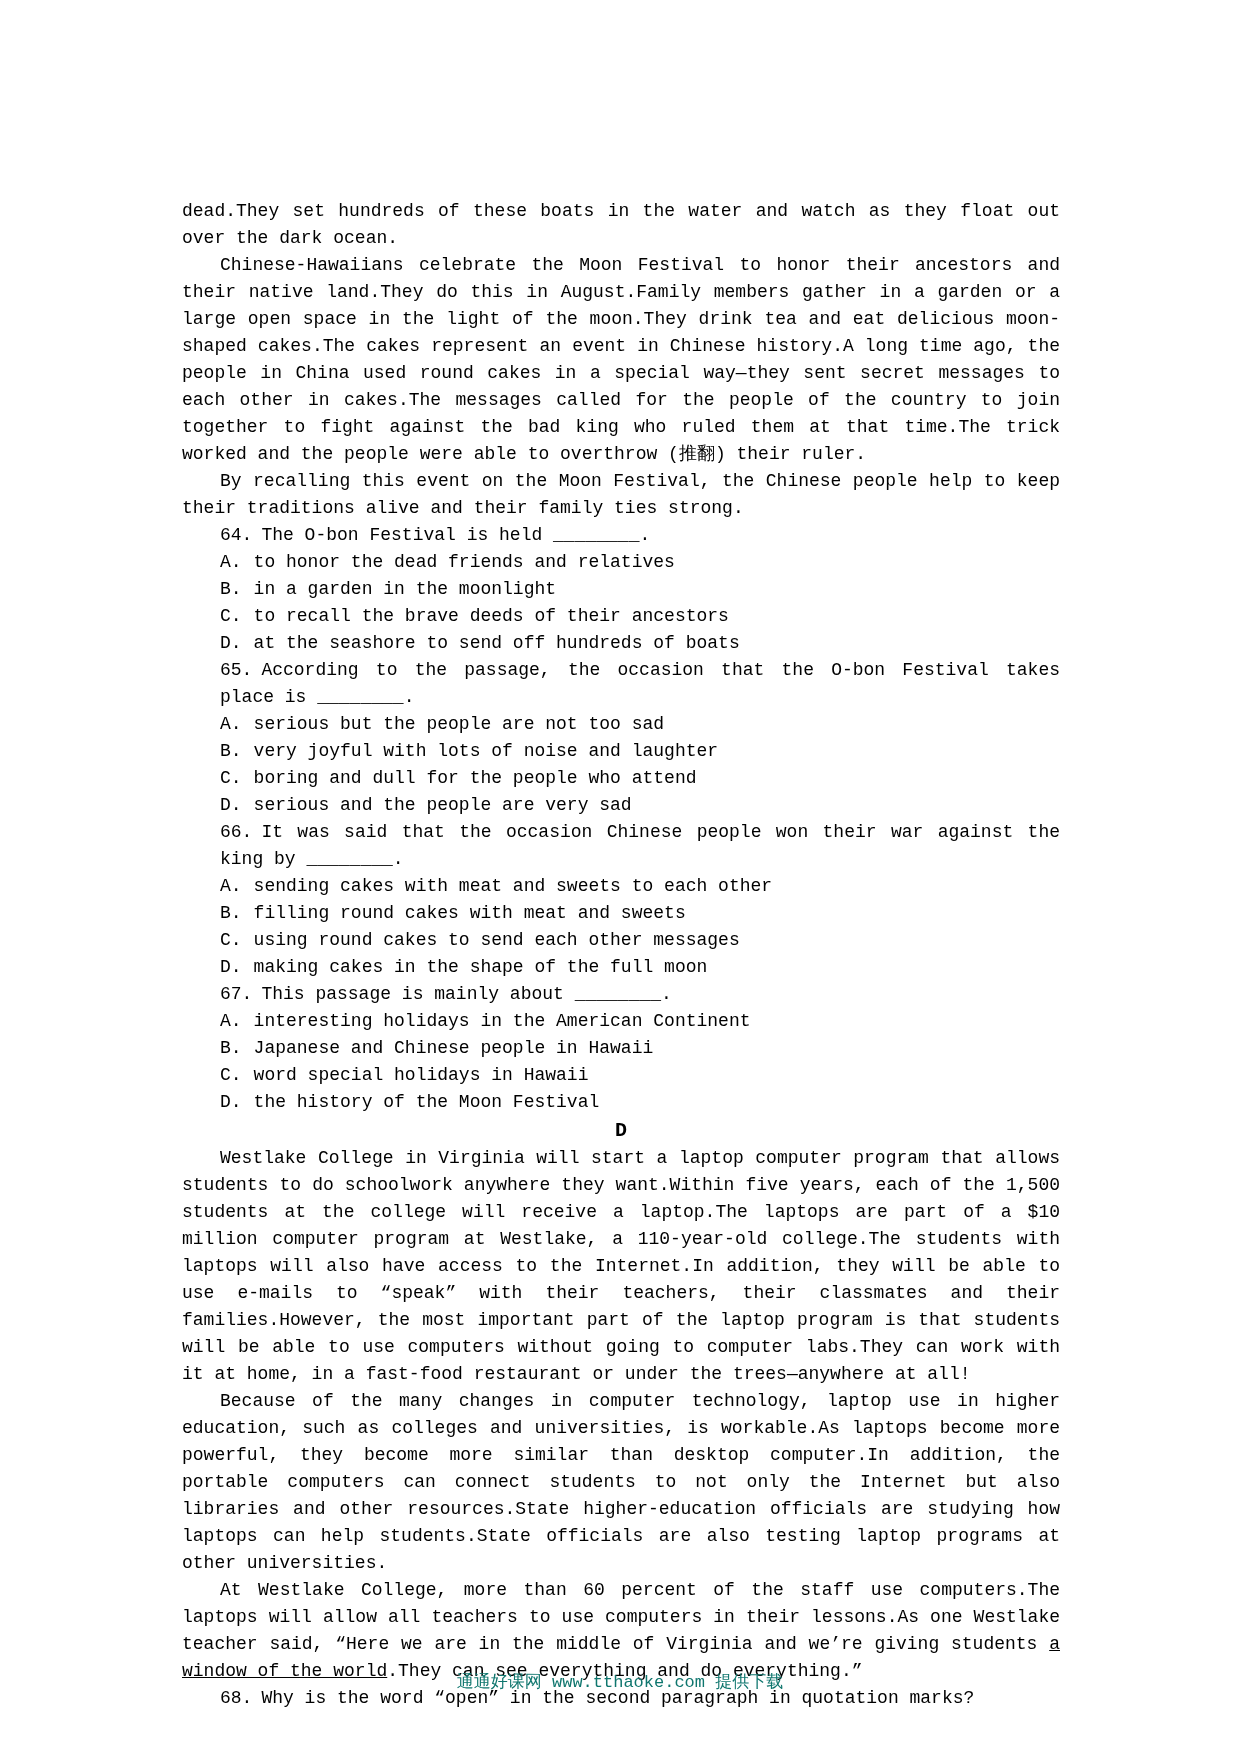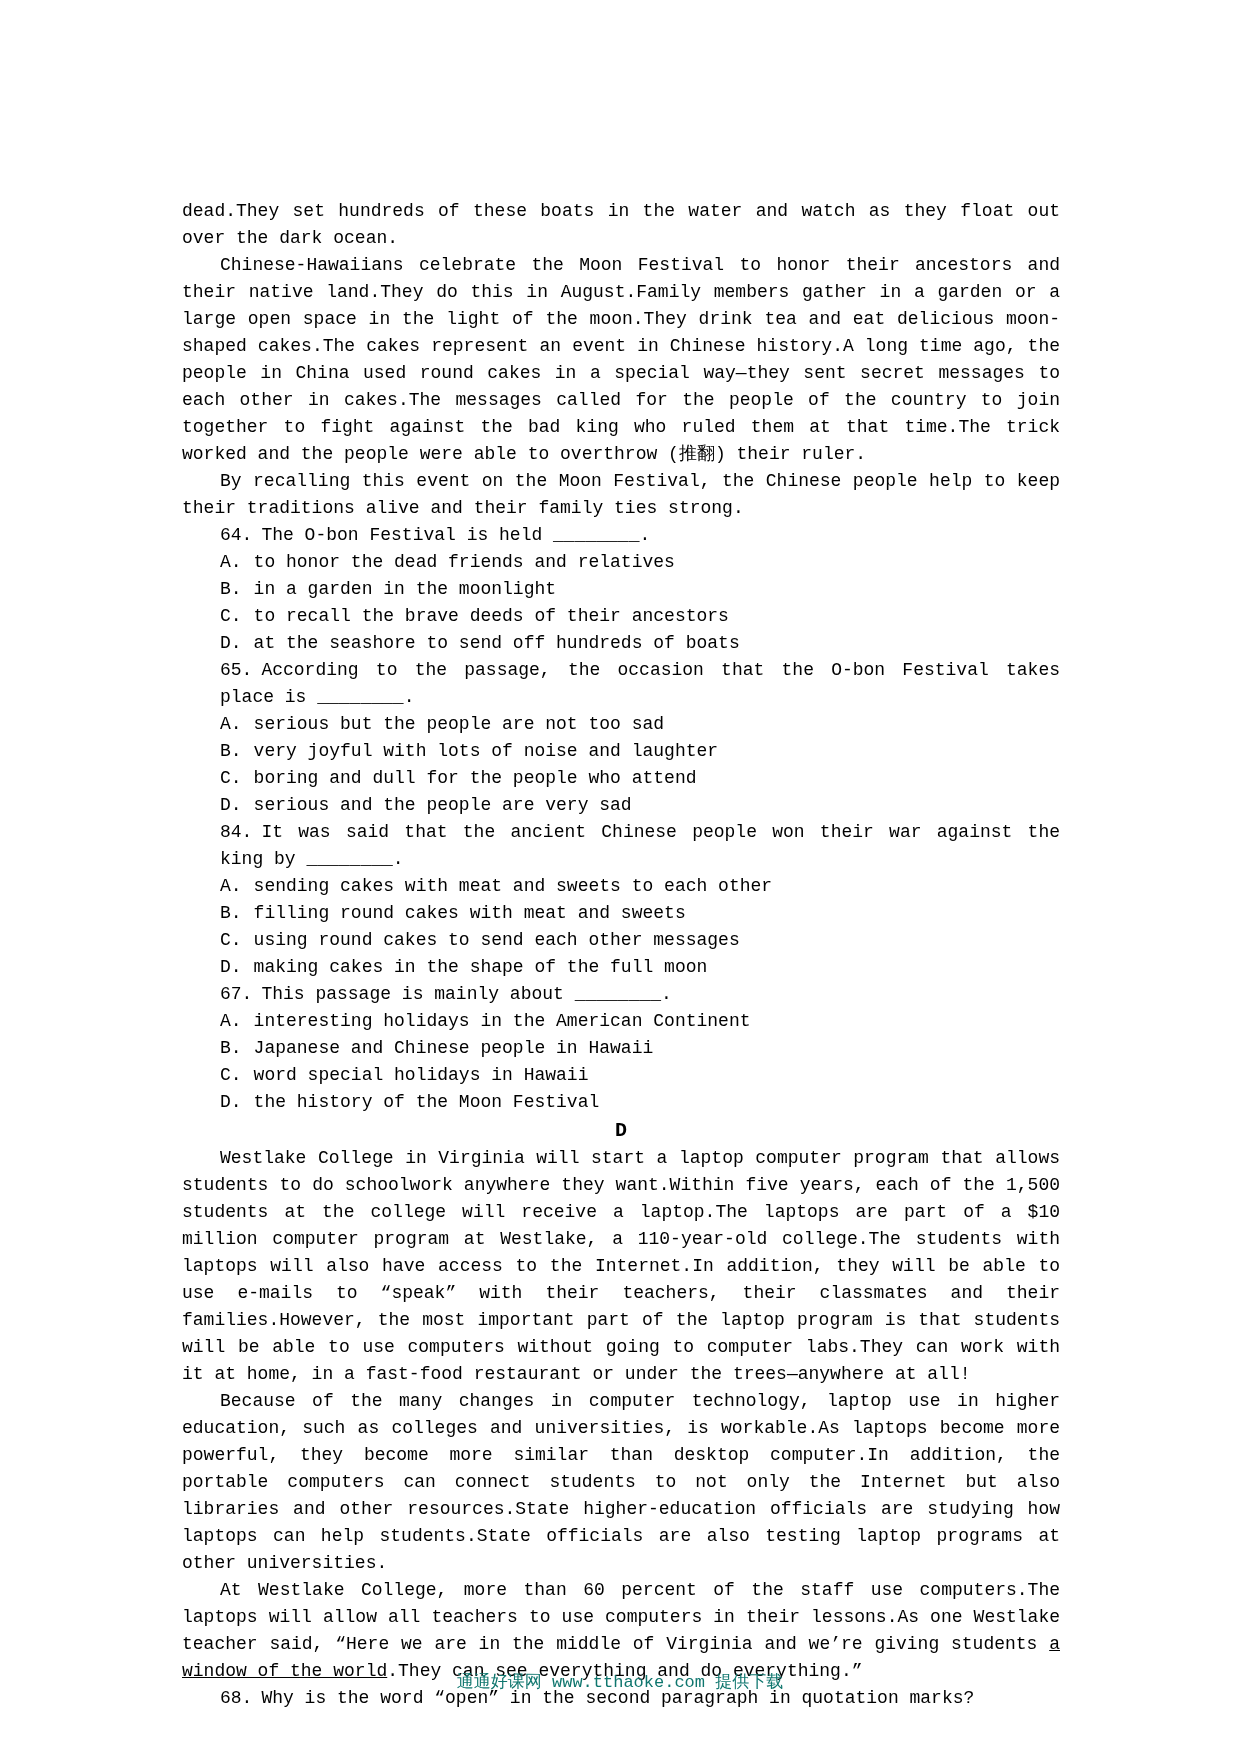--- a/index.html
+++ b/index.html
@@ -83,21 +83,21 @@
 
     <div>
       <div class="line"><span class="qnum">65.</span><span>According to the passage, the occasion that the O-bon Festival takes place is ________.</span></div>
       <div class="line"><span class="optlabel">A.</span><span>serious but the people are not too sad</span></div>
       <div class="line"><span class="optlabel">B.</span><span>very joyful with lots of noise and laughter</span></div>
       <div class="line"><span class="optlabel">C.</span><span>boring and dull for the people who attend</span></div>
       <div class="line"><span class="optlabel">D.</span><span>serious and the people are very sad</span></div>
     </div>
 
     <div>
-      <div class="line"><span class="qnum">84.</span><span>It was said that the ancient Chinese people won their war against the king by ________.</span></div>
+      <div class="line"><span class="qnum">66.</span><span>It was said that the occasion Chinese people won their war against the king by ________.</span></div>
       <div class="line"><span class="optlabel">A.</span><span>sending cakes with meat and sweets to each other</span></div>
       <div class="line"><span class="optlabel">B.</span><span>filling round cakes with meat and sweets</span></div>
       <div class="line"><span class="optlabel">C.</span><span>using round cakes to send each other messages</span></div>
       <div class="line"><span class="optlabel">D.</span><span>making cakes in the shape of the full moon</span></div>
     </div>
 
     <div>
       <div class="line"><span class="qnum">67.</span><span>This passage is mainly about ________.</span></div>
       <div class="line"><span class="optlabel">A.</span><span>interesting holidays in the American Continent</span></div>
       <div class="line"><span class="optlabel">B.</span><span>Japanese and Chinese people in Hawaii</span></div>

